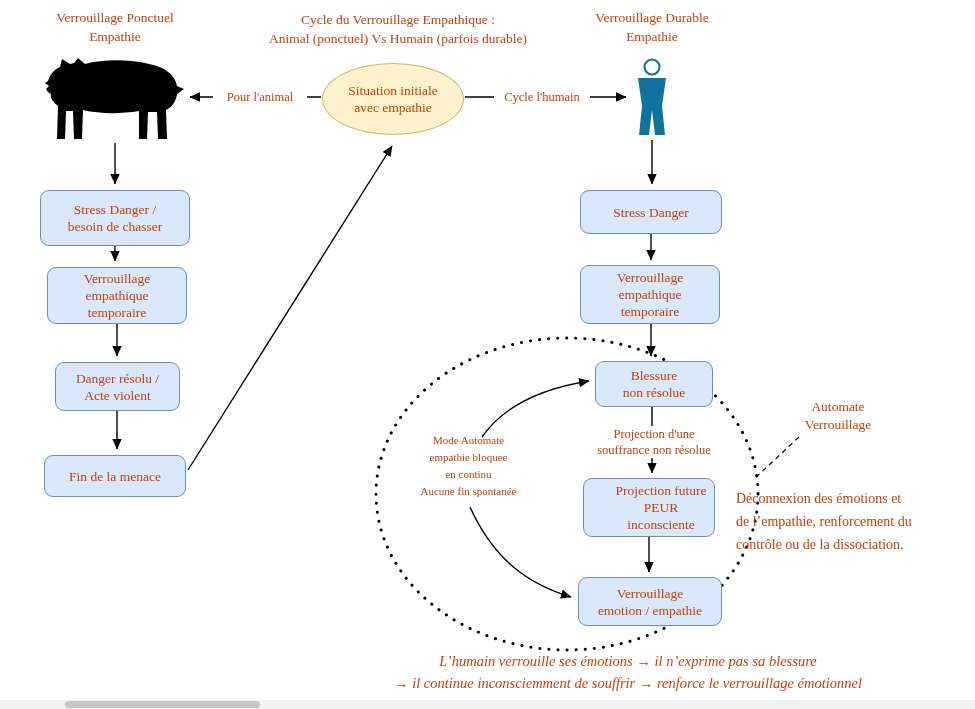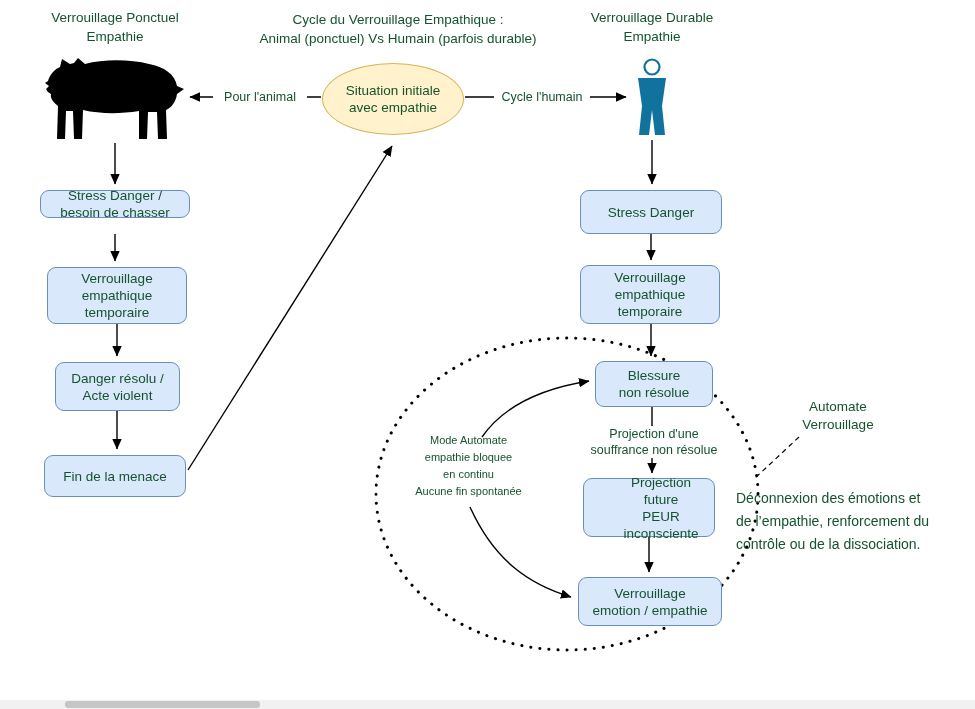--- a/index.html
+++ b/index.html
@@ -1,18 +1,18 @@
 <!DOCTYPE html>
 <html><head>
 <meta charset="utf-8">
 <style>
   html,body{margin:0;padding:0;background:#fff;}
   #canvas{
     position:relative;width:975px;height:709px;background:#ffffff;
-    font-family:Liberation Sans, sans-serif;color:#14532d;overflow:hidden;
+    font-family:Liberation Serif, serif;color:#c2410c;overflow:hidden;
   }
   .abs{position:absolute;}
   .ml{white-space:pre-line;}
   .hdr{font-size:13.5px;line-height:19px;text-align:center;}
   .node{
     position:absolute;background:#dae8fc;border:1.5px solid #6c8ebf;border-radius:9px;
     display:flex;align-items:center;justify-content:center;text-align:center;
     font-size:13.5px;line-height:17px;box-sizing:border-box;padding:2px 4px;
   }
   .start-ellipse{
@@ -89,21 +89,21 @@
 Animal (ponctuel) Vs Humain (parfois durable)</div>
   <div class="abs hdr ml" style="left:552px;top:8px;width:200px;">Verrouillage Durable
 Empathie</div>
 
   <div class="start-ellipse ml" style="left:322px;top:63px;width:142px;height:72px;">Situation initiale
 avec empathie</div>
 
   <div class="edge-label" style="left:213px;top:89px;width:90px;">Pour l'animal</div>
   <div class="edge-label" style="left:494px;top:89px;width:92px;">Cycle l'humain</div>
 
-  <div class="node ml" style="left:40px;top:190px;width:150px;height:28px;">Stress Danger /
+  <div class="node ml" style="left:40px;top:190px;width:150px;height:56px;">Stress Danger /
 besoin de chasser</div>
   <div class="node ml" style="left:47px;top:267px;width:140px;height:57px;">Verrouillage
 empathique
 temporaire</div>
   <div class="node ml" style="left:55px;top:362px;width:125px;height:49px;">Danger résolu /
 Acte violent</div>
   <div class="node ml" style="left:44px;top:455px;width:142px;height:42px;">Fin de la menace</div>
 
   <div class="node ml" style="left:580px;top:190px;width:142px;height:44px;text-align:center;">Stress Danger</div>
   <div class="node ml" style="left:580px;top:265px;width:140px;height:59px;">Verrouillage
@@ -122,18 +122,20 @@
   <div class="free-label ml" style="left:396px;top:432px;width:145px;">Mode Automate
 empathie bloquee
 en continu
 Aucune fin spontanée</div>
   <div class="free-label ml" style="left:786px;top:398px;width:104px;font-size:13.5px;line-height:18px;">Automate
 Verrouillage</div>
   <div class="para ml" style="left:736px;top:487px;width:232px;">Déconnexion des émotions et
 de l’empathie, renforcement du
 contrôle ou de la dissociation.</div>
 
+  <div class="footer ml" style="left:288px;top:650px;width:680px;">L’humain verrouille ses émotions → il n’exprime pas sa blessure
+→ il continue inconsciemment de souffrir → renforce le verrouillage émotionnel</div>
 
   <div class="scroll-track">
     <div class="scroll-thumb"></div>
   </div>
 
 </div>
 
 </body></html>

